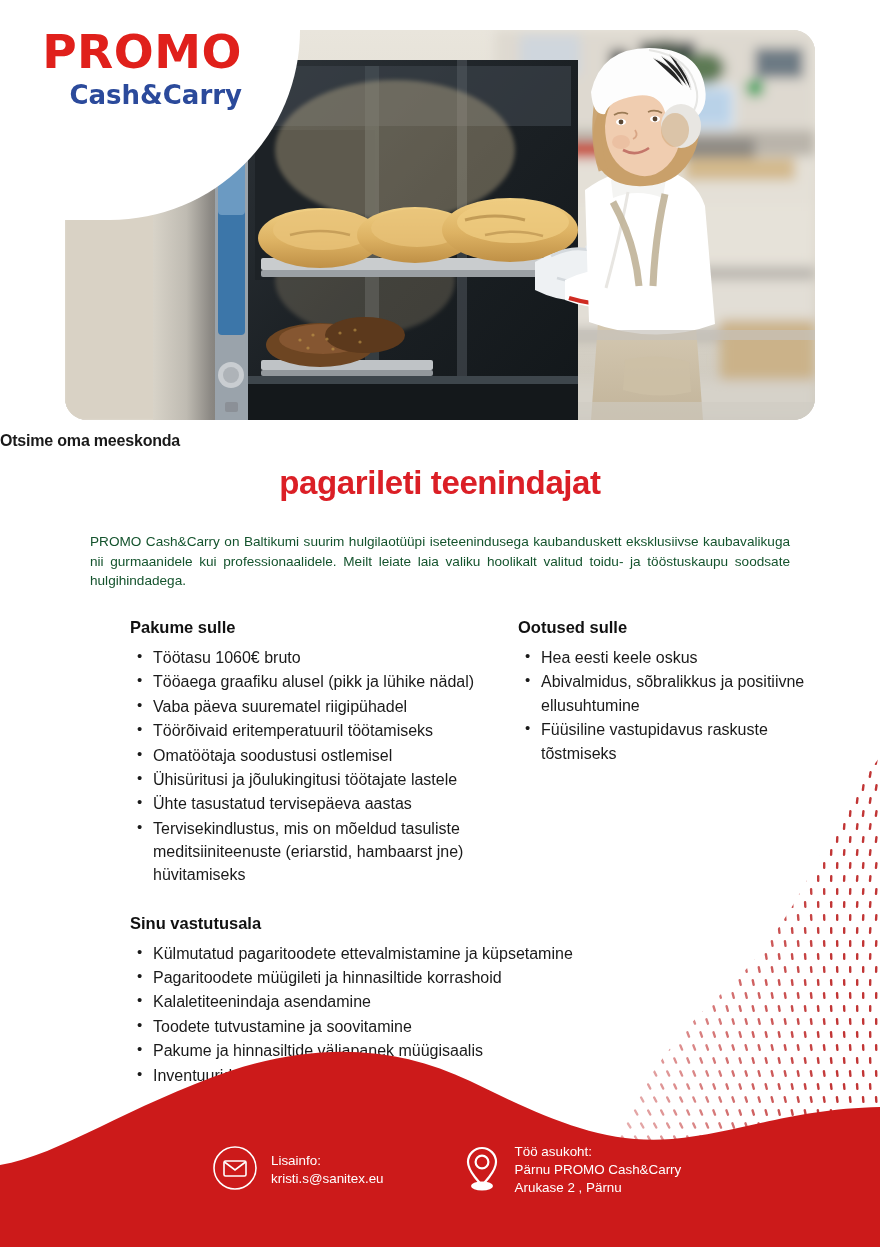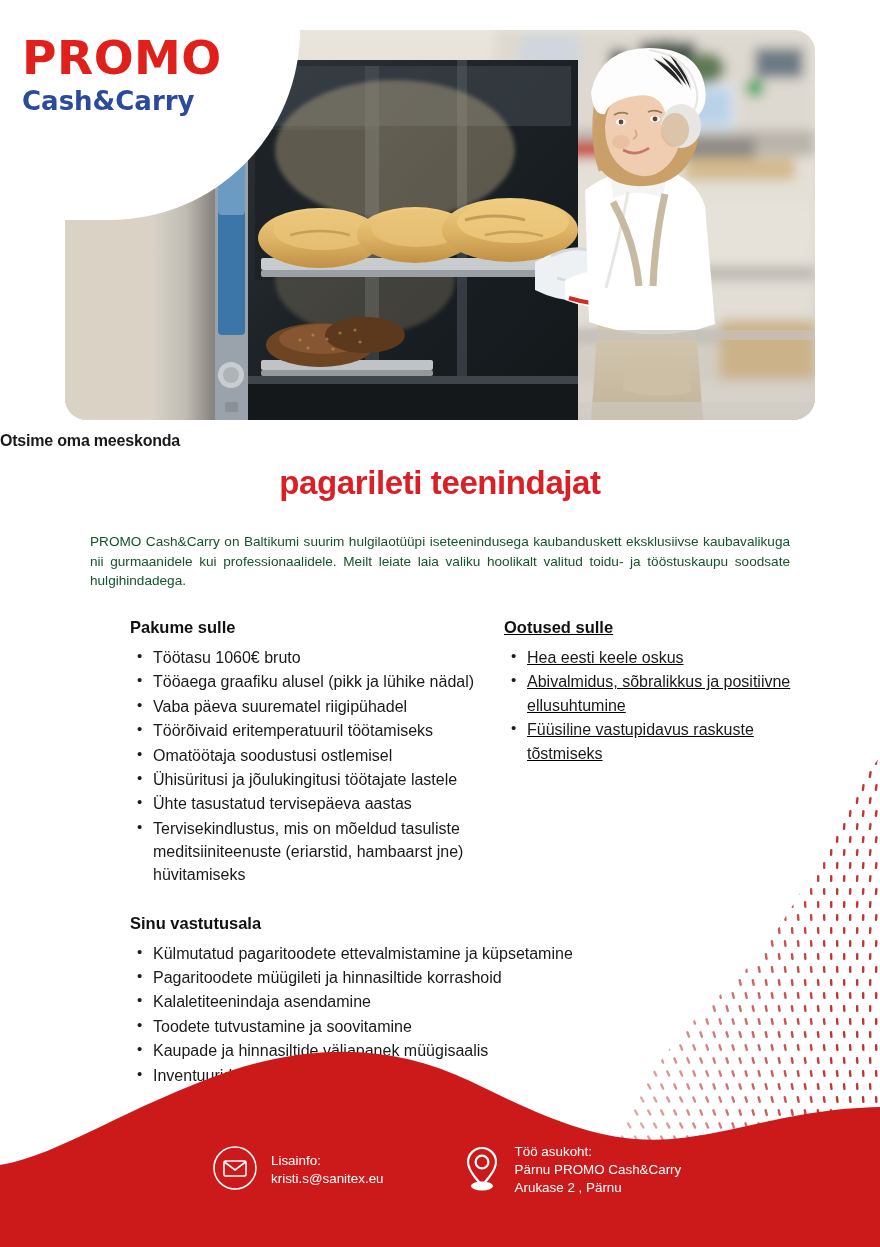--- a/index.html
+++ b/index.html
@@ -50,23 +50,24 @@
     top: -70px;
     width: 360px;
     height: 290px;
     background: #ffffff;
     border-radius: 0 0 190px 0;
     z-index: 3;
   }
   .logo-box {
     position: absolute;
     left: 22px;
-    top: 34px;
+    top: 28px;
     z-index: 4;
     width: 220px;
+    text-align: right;
   }
   .logo-promo {
     font-size: 47px;
     font-weight: 700;
     letter-spacing: 0.5px;
     line-height: 1;
     color: #E0201B;
     font-family: "DejaVu Sans", sans-serif;
   }
   .logo-sub {
@@ -108,21 +109,21 @@
     color: #14532d;
     text-align: justify;
   }
 
   .cols {
     margin-top: 27px;
     display: flex;
     align-items: flex-start;
   }
   .col-left  { width: 370px; margin-left: 130px; }
-  .col-right { width: 300px; margin-left: 4px; text-decoration: underline; }
+  .col-right { width: 300px; margin-left: 18px; }
 
   h3.sec {
     font-size: 16.5px;
     font-weight: 700;
     color: #111;
     margin-bottom: 9px;
   }
   ul.bul {
     list-style: none;
     padding: 0;
@@ -1329,21 +1330,21 @@
       </div>
     </div>
 
     <div class="resp">
       <h3 class="sec">Sinu vastutusala</h3>
       <ul class="bul">
           <li>Külmutatud pagaritoodete ettevalmistamine ja küpsetamine</li>
           <li>Pagaritoodete müügileti ja hinnasiltide korrashoid</li>
           <li>Kalaletiteenindaja asendamine</li>
           <li>Toodete tutvustamine ja soovitamine</li>
-          <li>Kaupade ja hinnasiltide väljapanek müügisaalis</li>
+          <li>Pakume ja hinnasiltide väljapanek müügisaalis</li>
           <li>Inventuuridel osalemine</li>
         </ul>
     </div>
   </div>
 
   <div class="footer-wave">
     <svg viewBox="0 0 880 200" preserveAspectRatio="none" aria-hidden="true">
       <path d="M0,118 C60,108 130,58 230,24 C320,-6 400,0 470,34 C540,68 600,98 672,92 C740,86 790,62 880,60 L880,200 L0,200 Z" fill="#CC1A1A"></path>
     </svg>
   </div>

